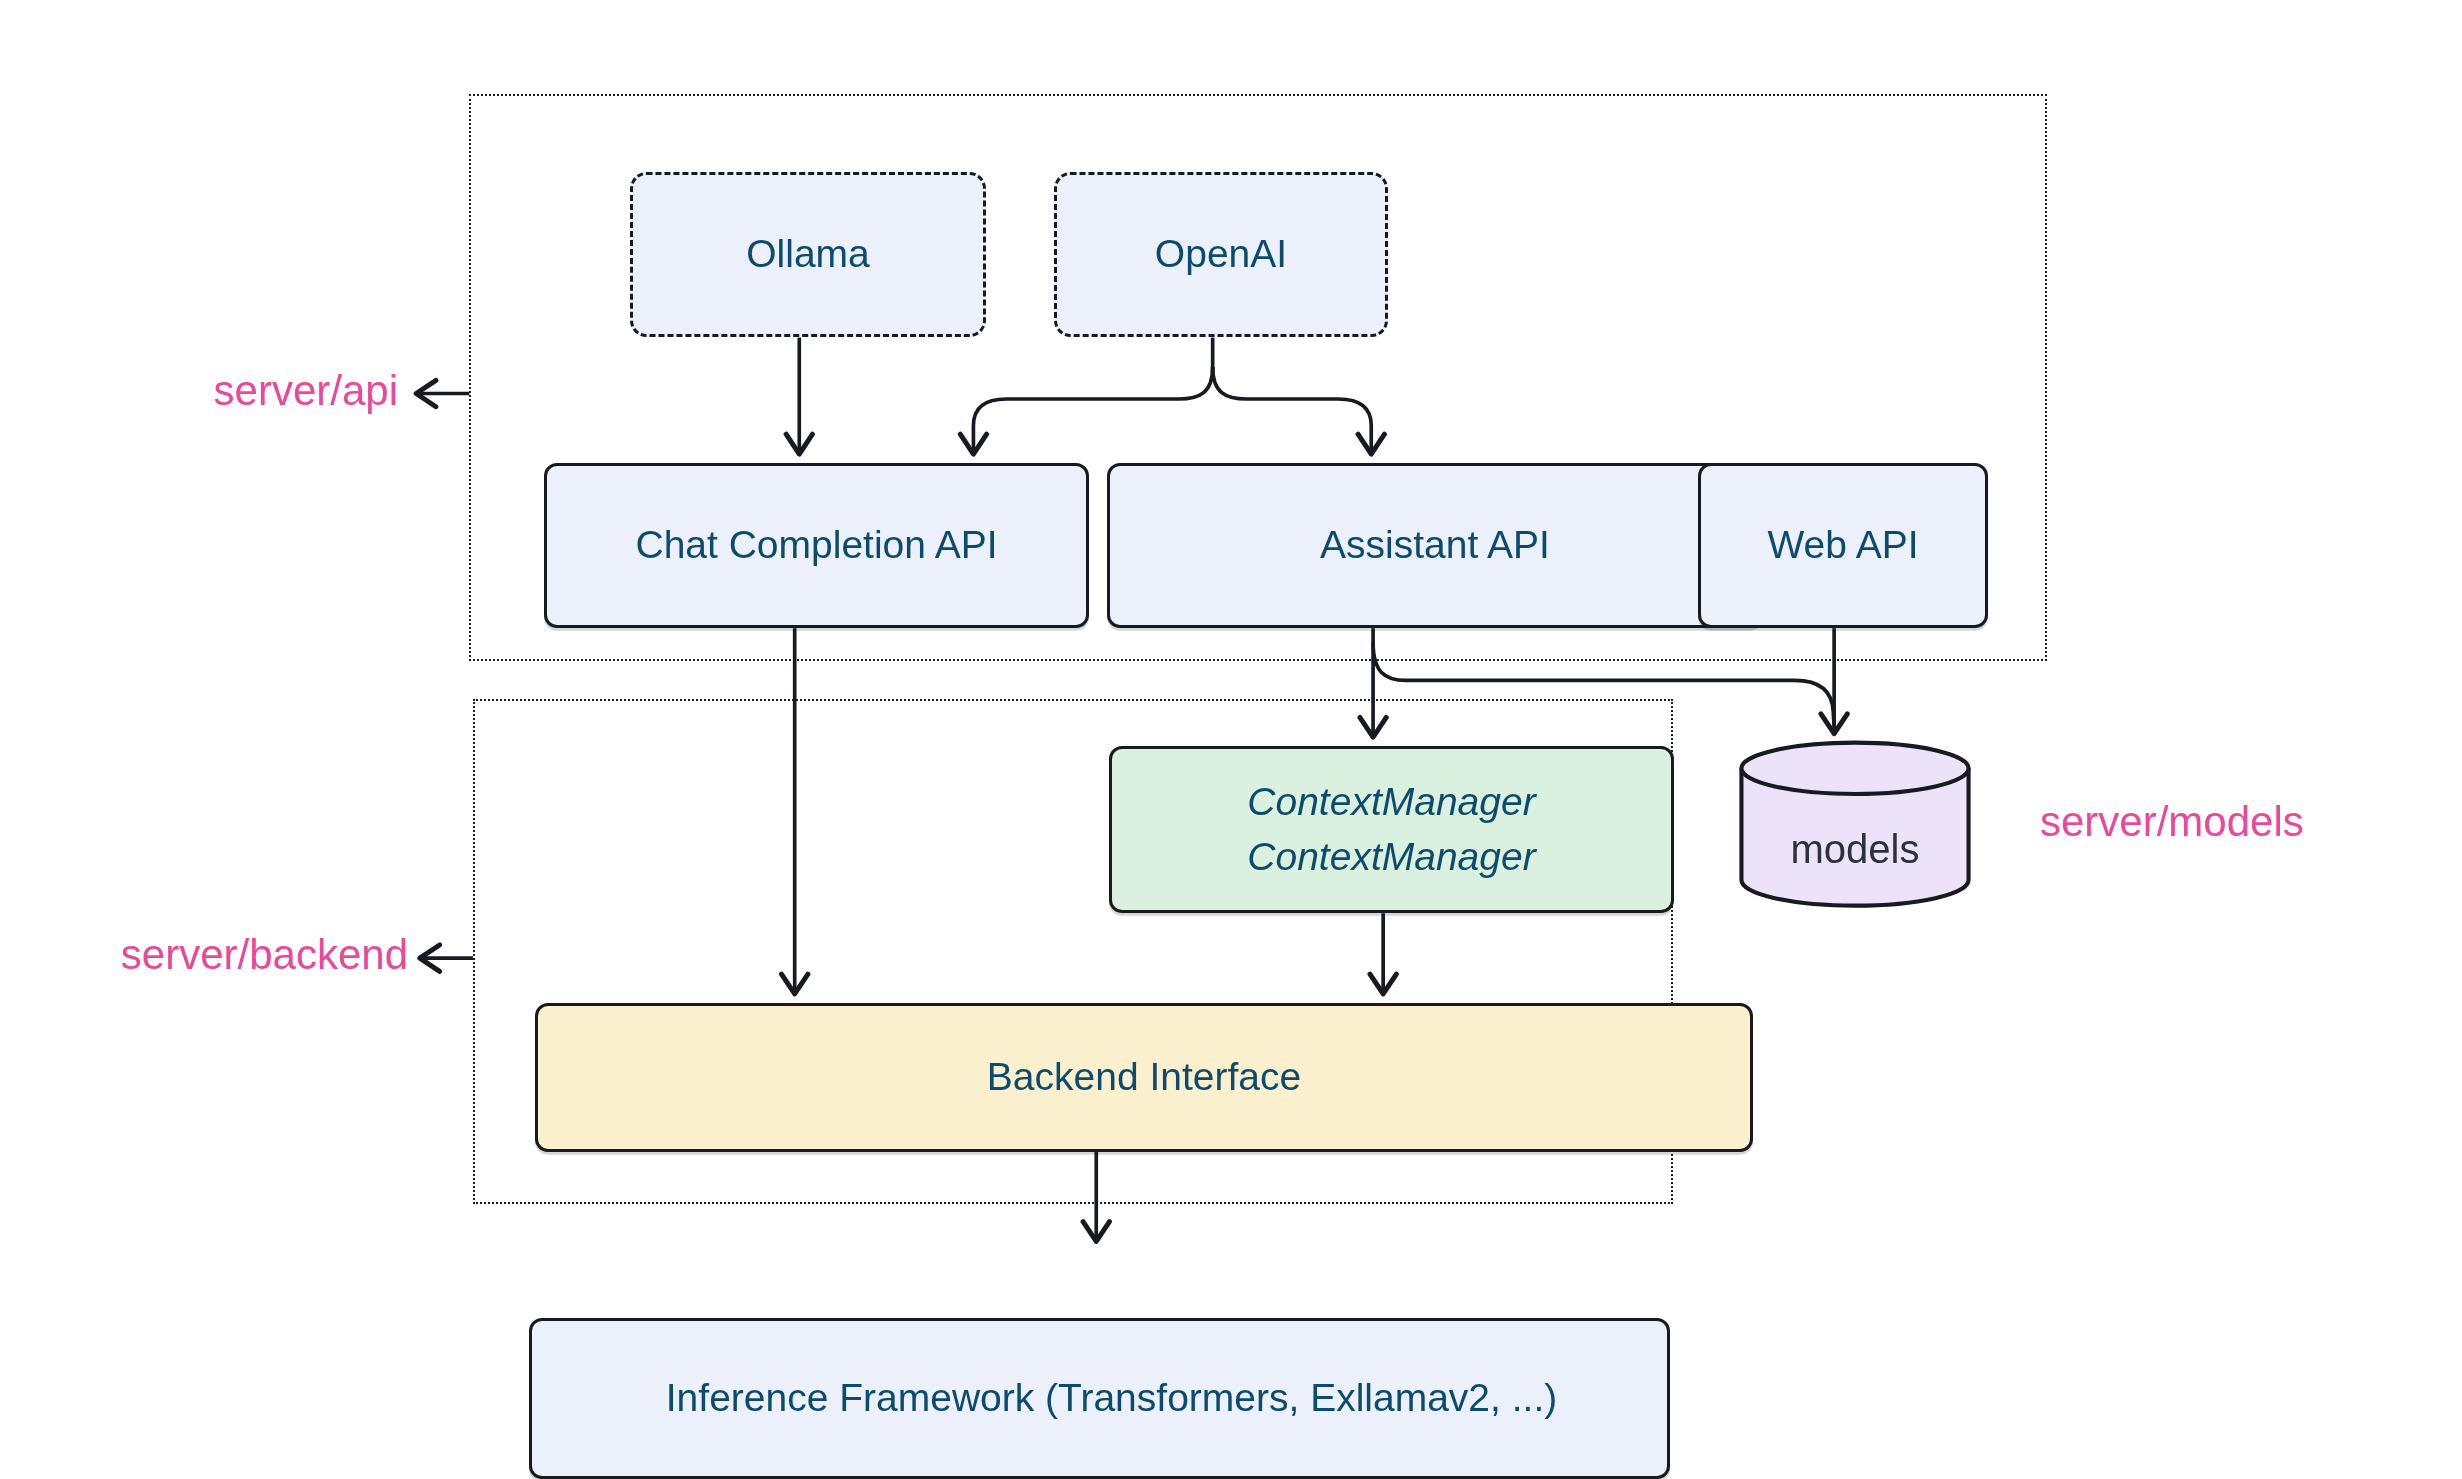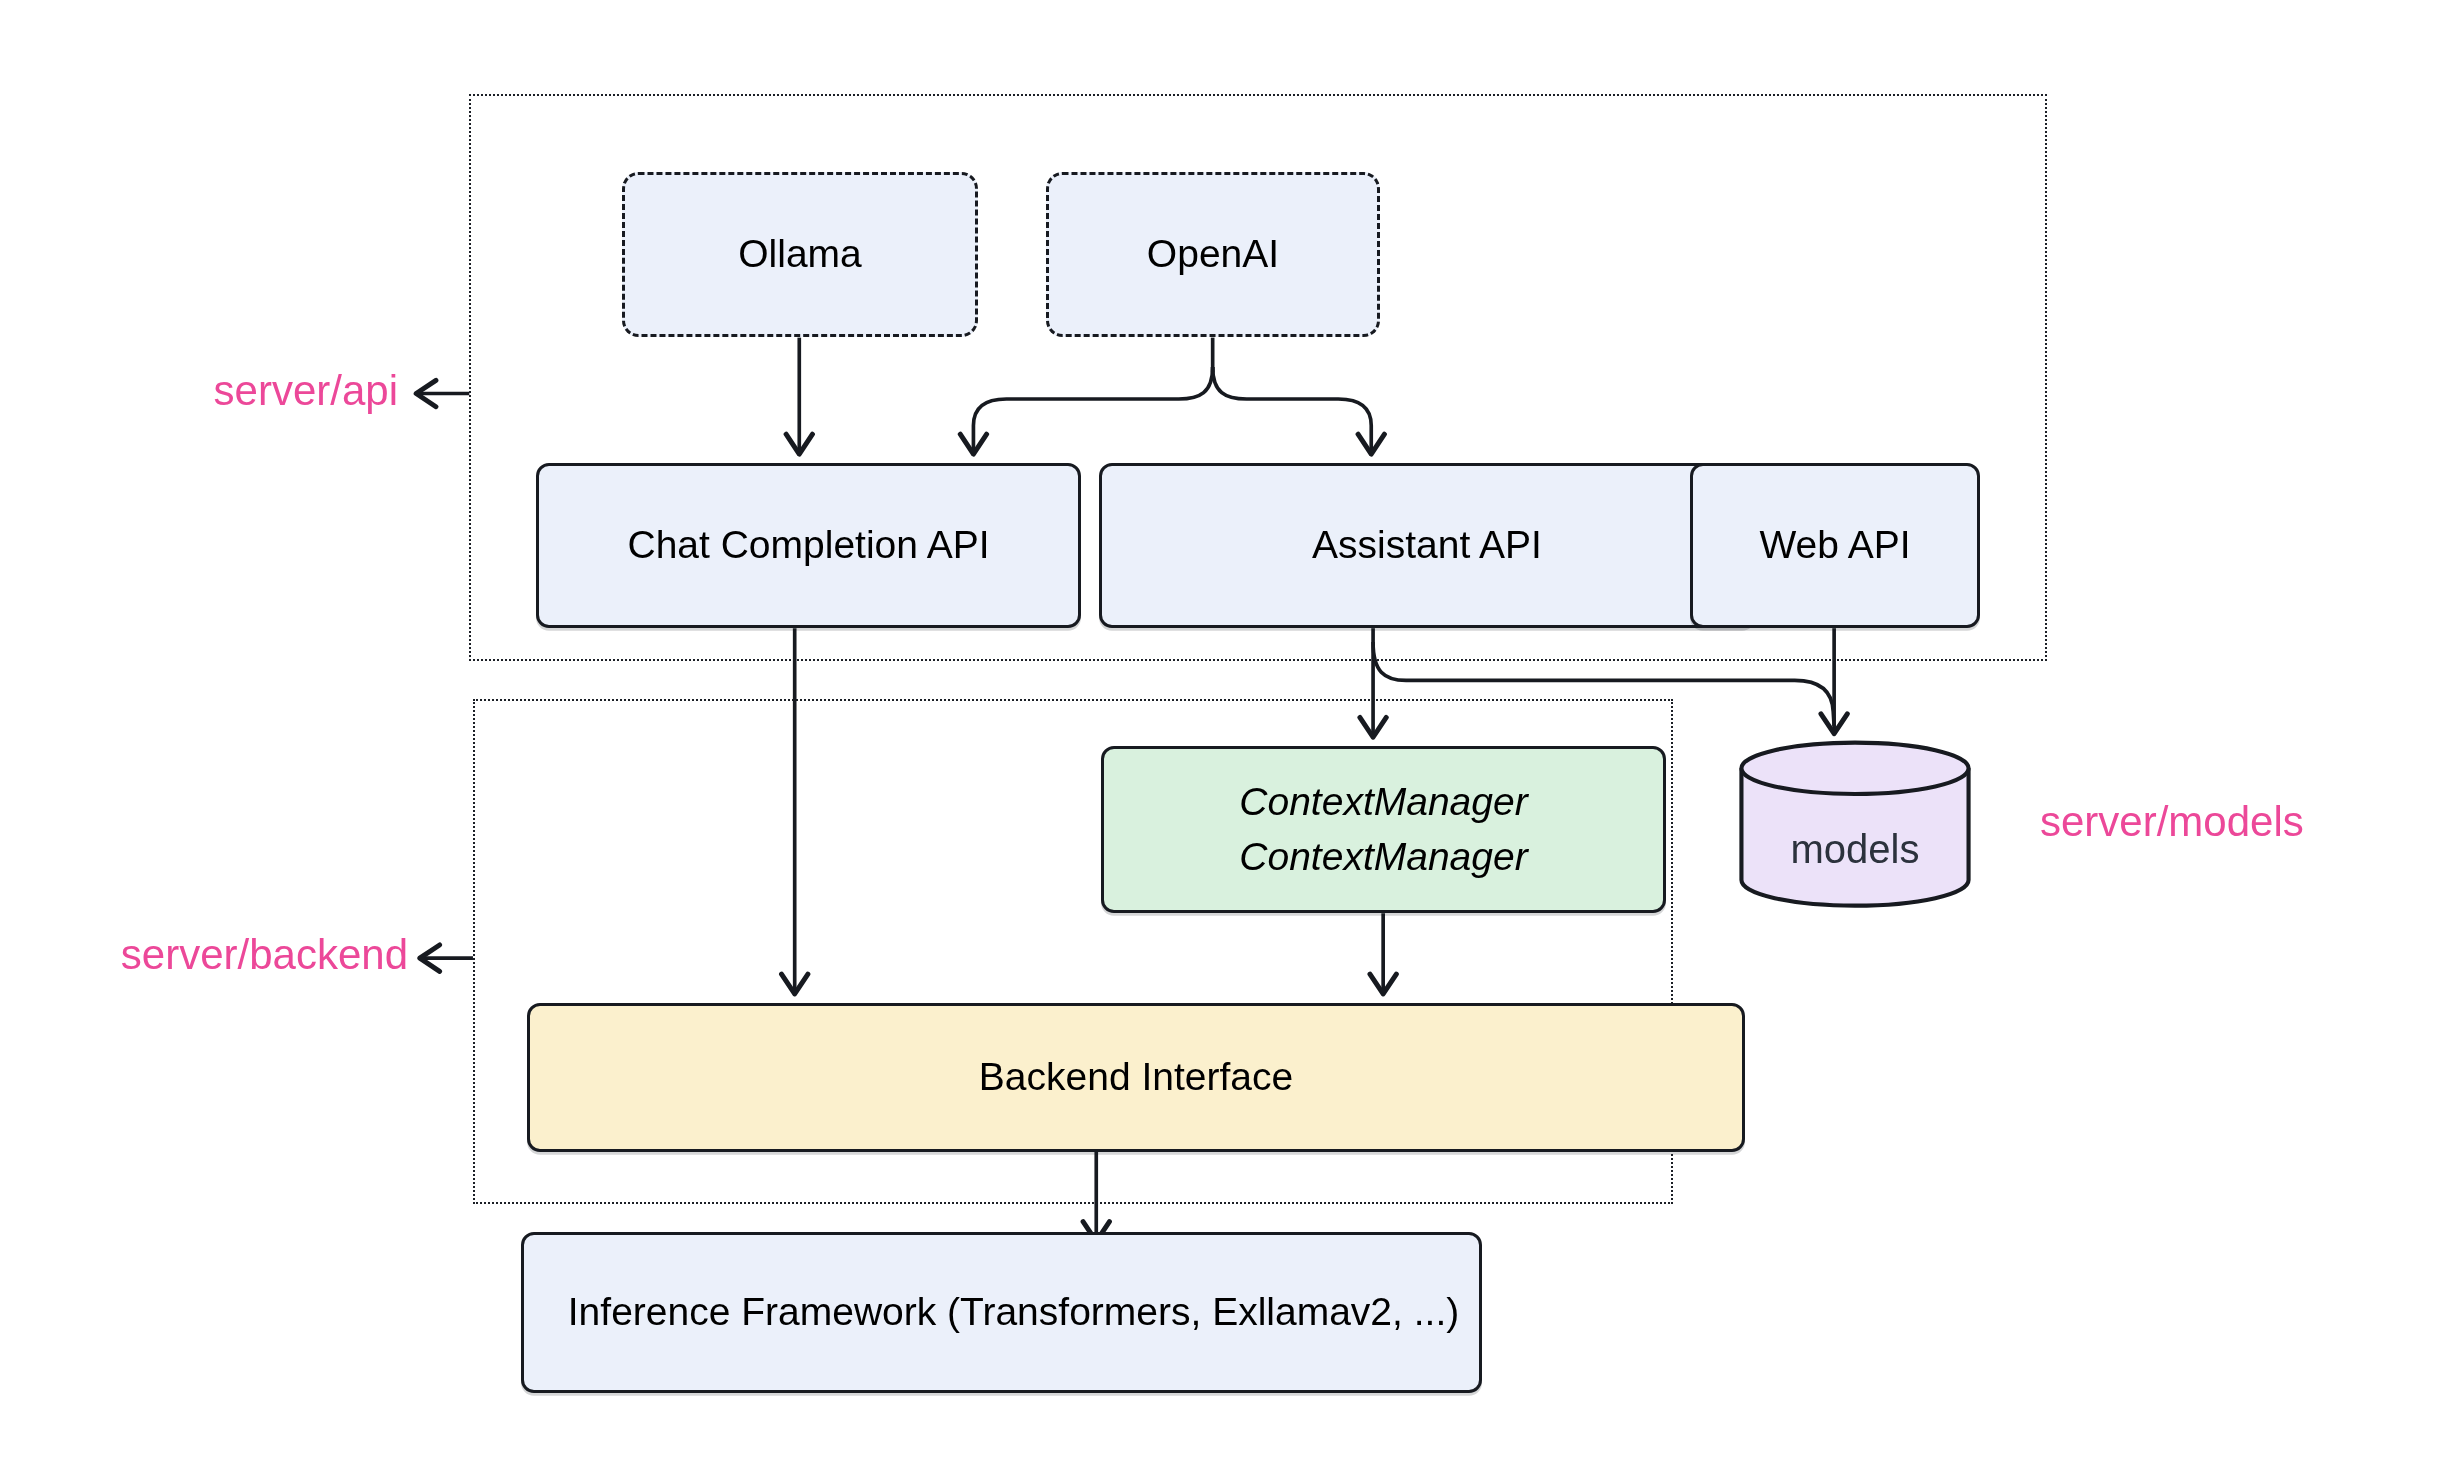--- a/index.html
+++ b/index.html
@@ -25,43 +25,44 @@
   .group-server-backend { left: 473px; top: 699px; width: 1196px; height: 501px; }
 
   .node {
     position: absolute;
     display: flex;
     align-items: center;
     justify-content: center;
     text-align: center;
     font-size: 39px;
     line-height: 1.4;
-    color: #000000;
+    color: #0c4a6e;
     border: 3.7px solid #171a20;
     border-radius: 13px;
     box-shadow: 0 2.8px 0 rgba(23,26,32,0.18);
     box-sizing: border-box;
+    margin-left: 8px;
   }
   .node.dashed {
     border-style: dashed;
     border-radius: 16.5px;
     box-shadow: none;
   }
   .fill-blue   { background: #ebf0fa; }
   .fill-green  { background: #d9f1de; font-style: italic; }
   .fill-yellow { background: #fbf0cd; }
 
   .node-ollama    { left: 622px;  top: 172px; width: 356px;  height: 165px; }
   .node-openai    { left: 1046px; top: 172px; width: 334px;  height: 165px; }
   .node-chat      { left: 536px;  top: 463px; width: 545px;  height: 165px; }
   .node-assistant { left: 1099px; top: 463px; width: 656px;  height: 165px; }
   .node-web       { left: 1690px; top: 463px; width: 290px;  height: 165px; }
   .node-context   { left: 1101px; top: 746px; width: 565px;  height: 167px; flex-direction: column; }
   .node-backend   { left: 527px;  top: 1003px; width: 1218px; height: 149px; }
-  .node-inference { left: 521px;  top: 1232px; width: 961px; height: 161px; padding-left: 24px; }
+  .node-inference { left: 521px;  top: 1318px; width: 1141px; height: 161px; padding-left: 24px; }
 
   .cylinder {
     position: absolute;
     left: 1737px; top: 739px;
     width: 236px; height: 174px;
   }
   .cylinder svg { display: block; }
   .cylinder .cyl-label {
     position: absolute;
     left: 0; right: 0;

